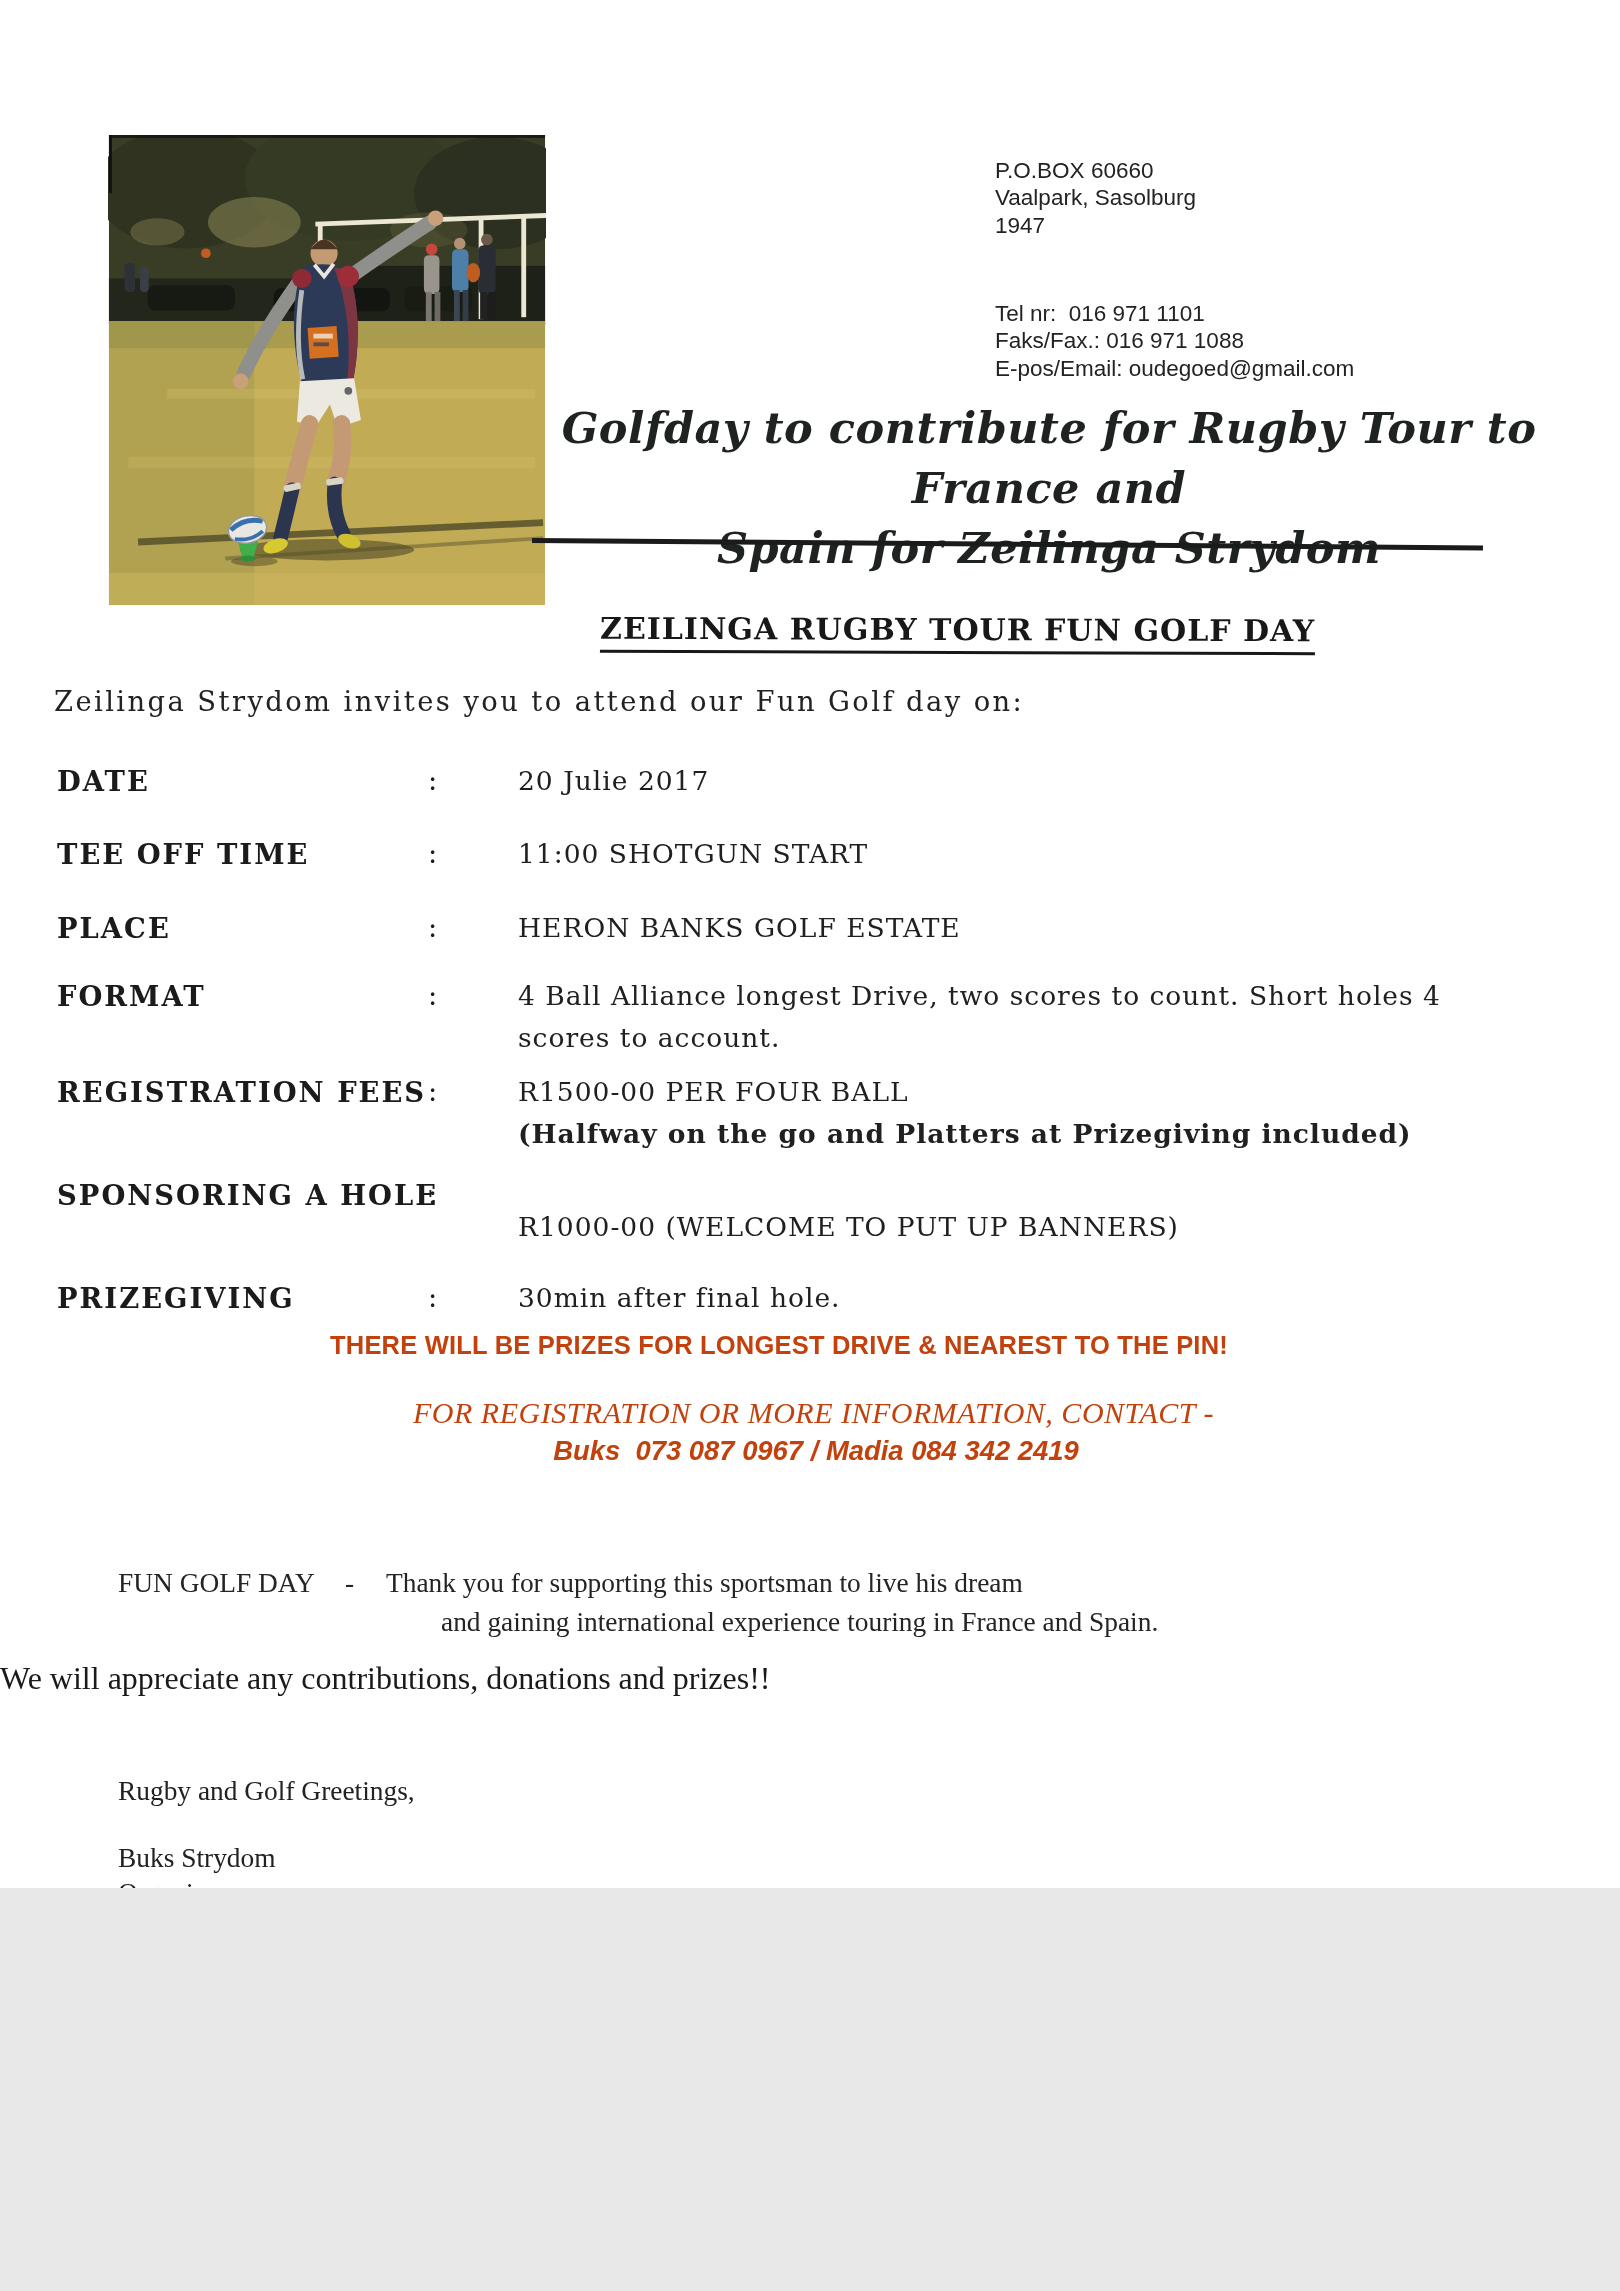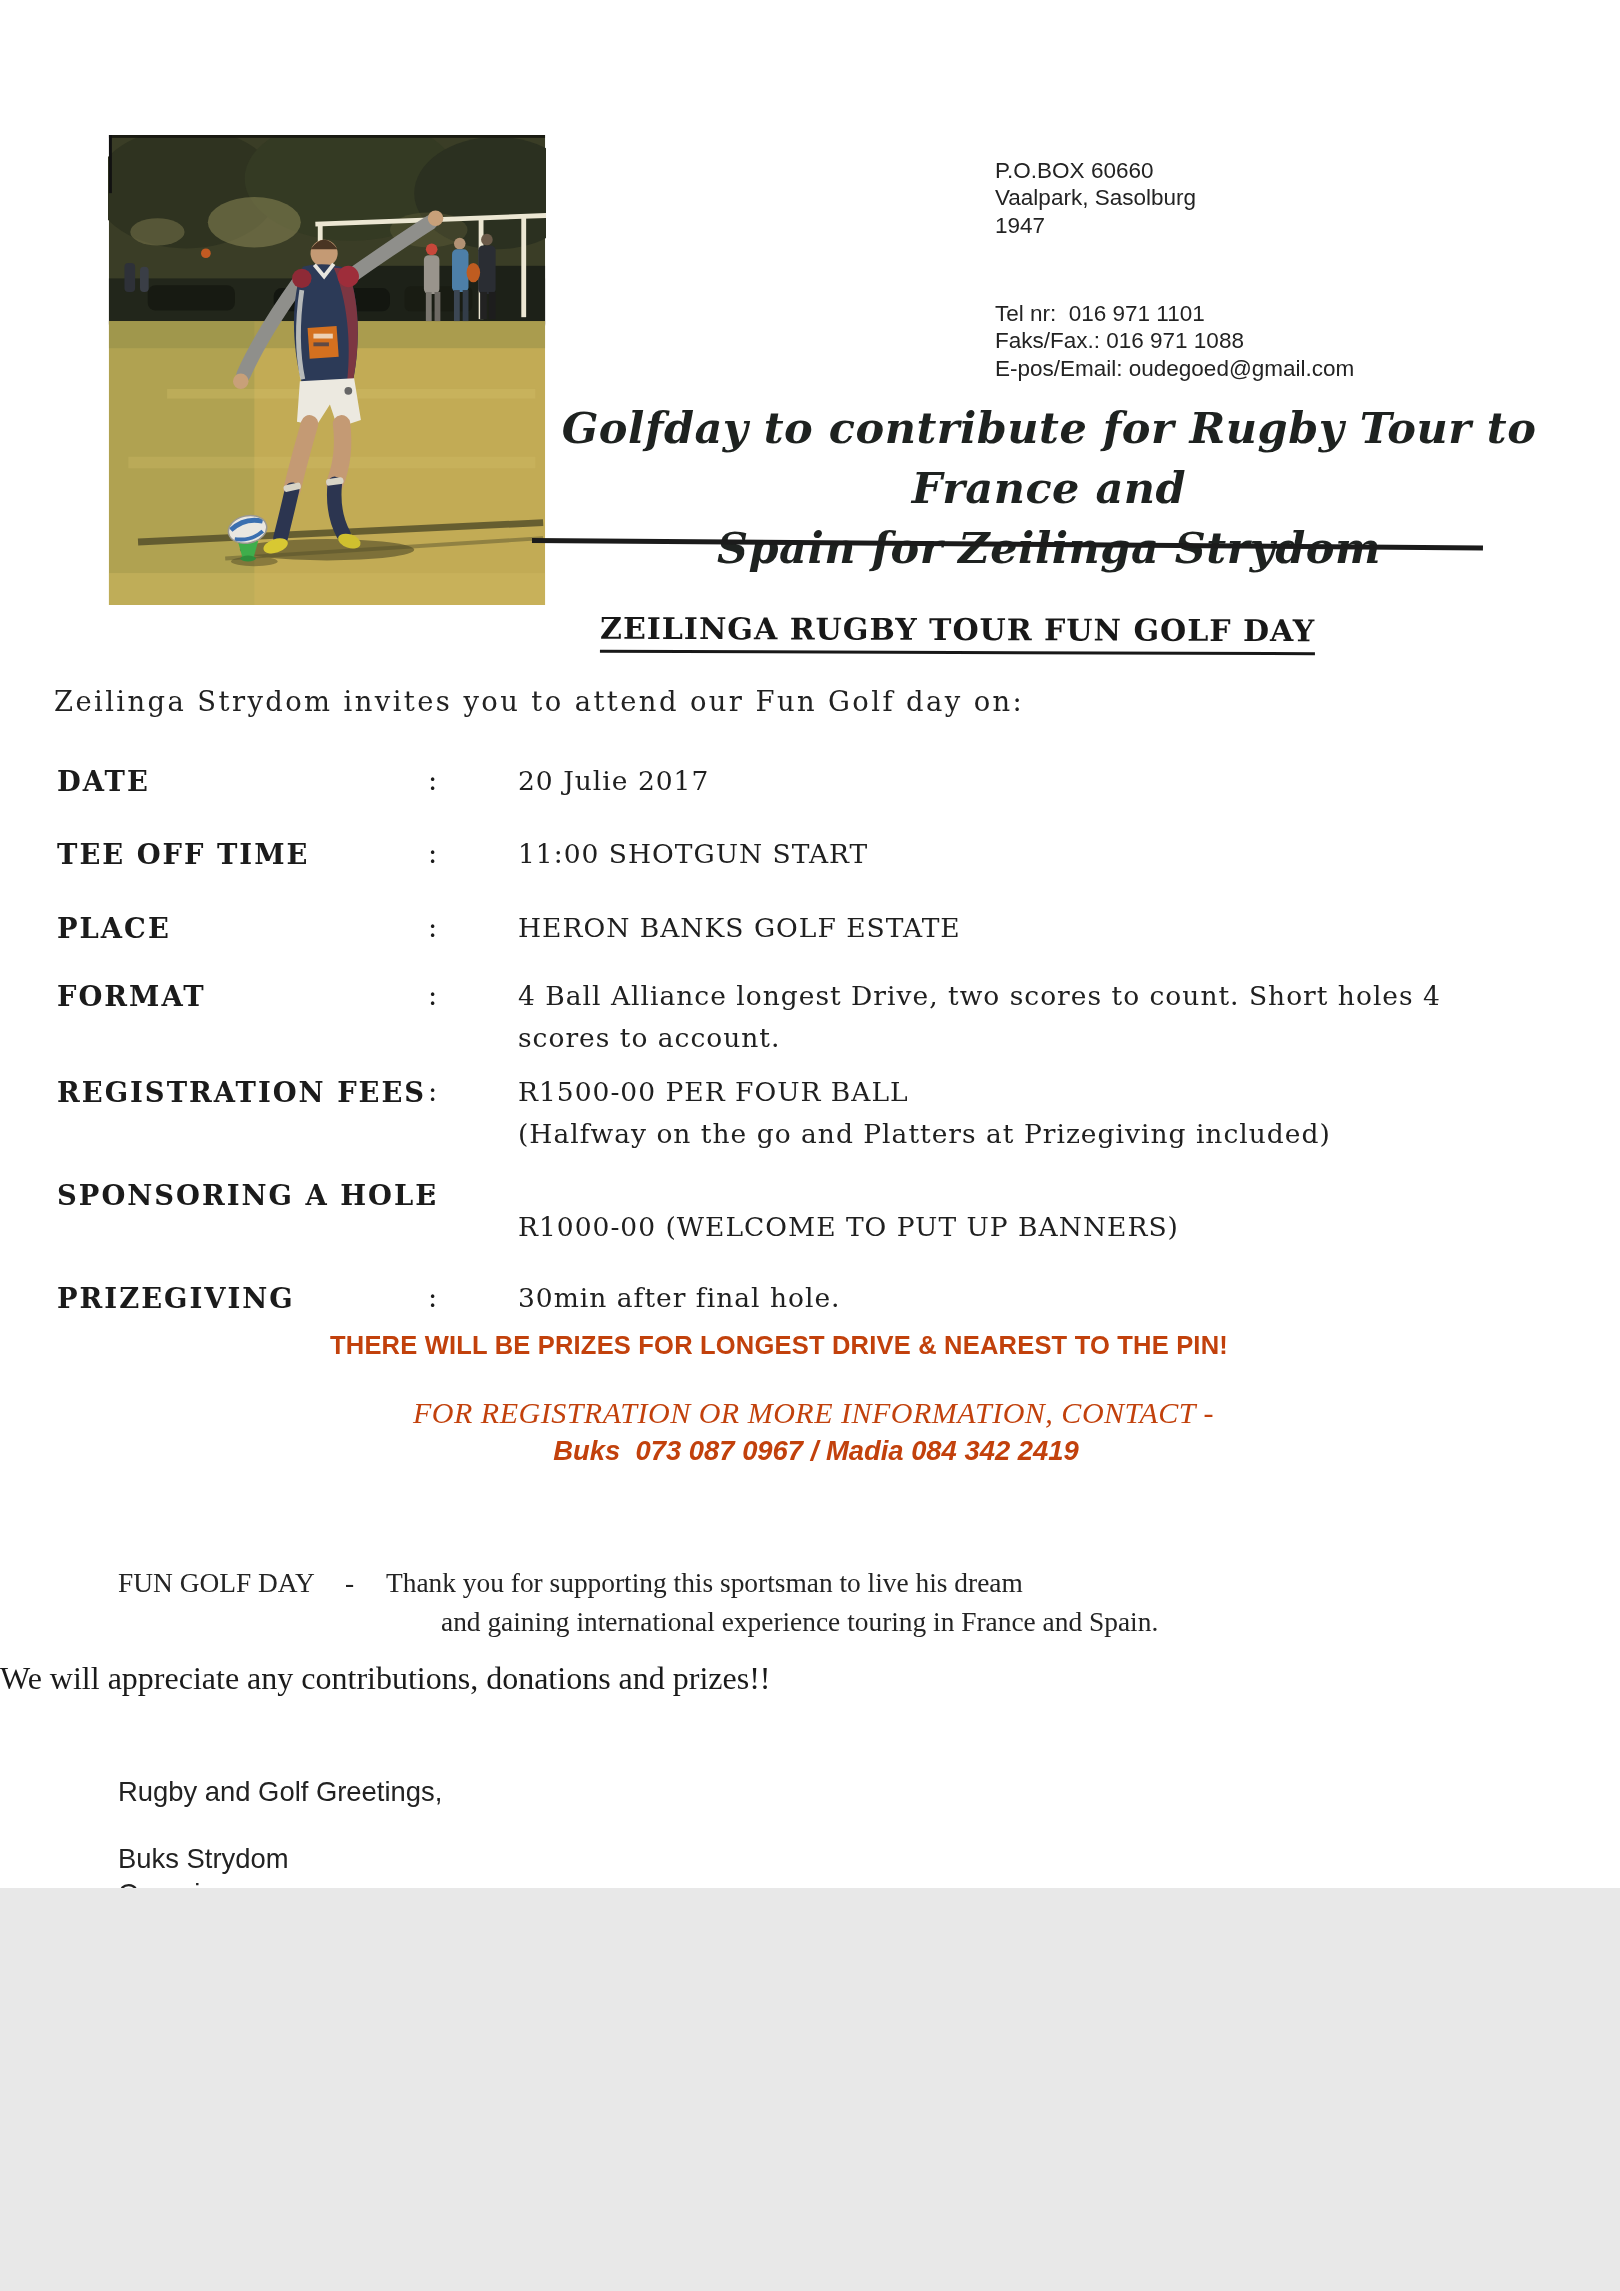--- a/index.html
+++ b/index.html
@@ -47,21 +47,21 @@
   .carts    { top:1500px; width:1539px; font-family:"Liberation Serif", serif;
               font-style:italic; font-weight:bold; font-size:30px; letter-spacing:0.5px; }
 
   .funnote { font-family:"Liberation Serif", serif; font-size:27.4px; color:#242424; }
 
   .appreciate {
     top:1660px; width:1573px; 
     font-family:"Liberation Serif", serif; font-size:32px; color:#1a1a1a; letter-spacing:0px;
   }
 
-  .closing { left:118px; font-family:Liberation Sans, sans-serif; font-size:27.4px; color:#222; }
+  .closing { left:118px; font-family:Liberation Serif, serif; font-size:27.4px; color:#222; }
   .phone   { font-family:"DejaVu Sans", sans-serif; font-weight:bold; font-size:27.4px; color:#151515; }
 
   .dashline { left:93px; top:2054px; width:1392px; height:0;
               border-top:2px dashed #8e8e8e; opacity:0.55; }
   .edgeline { left:1578px; top:1985px; width:1px; height:307px; background:#ccd3d6; }
 
   .photo { left:108px; top:135px; width:438px; height:470px; }
   .photo svg { display:block; }
 </style>
 </head>
@@ -203,21 +203,21 @@
     <span class="abs val" style="top:912px;">HERON BANKS GOLF ESTATE</span>
 
     <span class="abs lbl" style="top:980px;">FORMAT</span>
     <span class="abs col" style="top:980px;">:</span>
     <span class="abs val" style="top:980px;">4 Ball Alliance longest Drive, two scores to count. Short holes 4</span>
     <span class="abs val" style="top:1022px;">scores to account.</span>
 
     <span class="abs lbl" style="top:1076px;">REGISTRATION FEES</span>
     <span class="abs col" style="top:1076px;">:</span>
     <span class="abs val" style="top:1076px;">R1500-00 PER FOUR BALL</span>
-    <span class="abs val" style="top:1118px;">(Halfway on the go and Platters at Prizegiving included)</span>
+    <span class="abs val" style="top:1118px;font-weight:bold;">(Halfway on the go and Platters at Prizegiving included)</span>
 
     <span class="abs lbl" style="top:1179px;">SPONSORING A HOLE</span>
     <span class="abs col" style="top:1179px;">:</span>
     <span class="abs val" style="top:1211px;">R1000-00 (WELCOME TO PUT UP BANNERS)</span>
 
     <span class="abs lbl" style="top:1282px;">PRIZEGIVING</span>
     <span class="abs col" style="top:1282px;">:</span>
     <span class="abs val" style="top:1282px;">30min after final hole.</span>
   </div>
 

